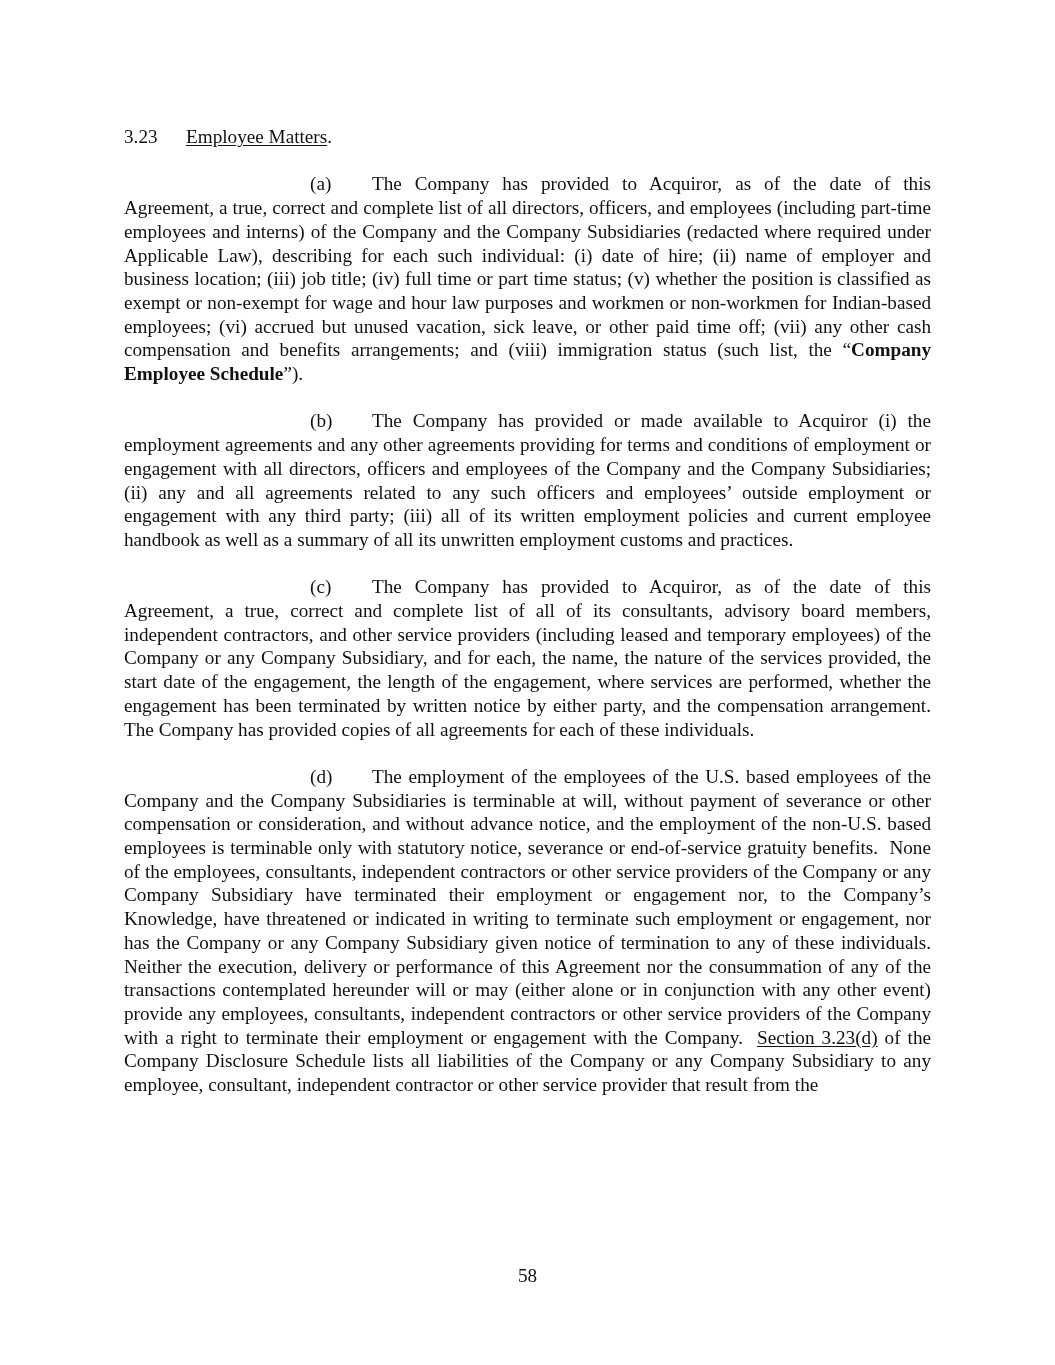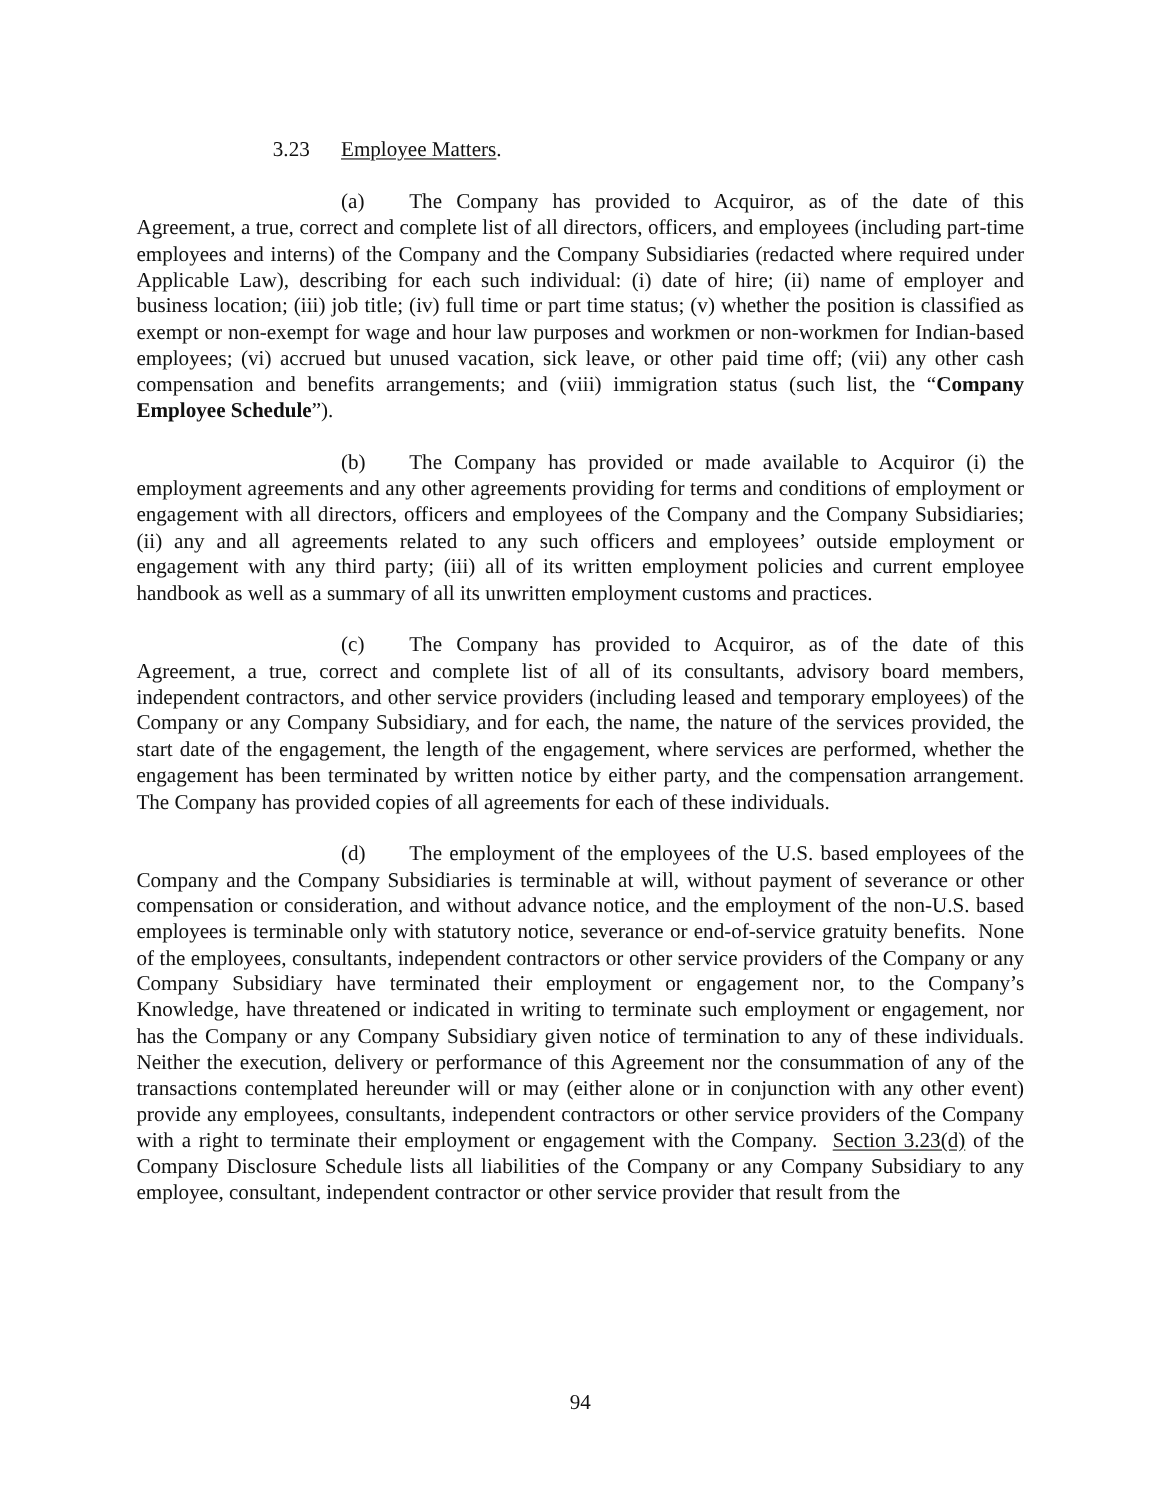--- a/index.html
+++ b/index.html
@@ -24,21 +24,20 @@
       line-height: 23.7px;
     }
     p {
       margin: 0;
       text-align: justify;
     }
     .intro {
       margin-bottom: 23.7px;
     }
     .section-heading {
-      margin-left: 124px;
       margin-bottom: 23.7px;
       text-align: left;
     }
     .section-number {
       display: inline-block;
       width: 62px;
     }
     .underline {
       text-decoration: underline;
       text-underline-offset: 2px;
@@ -84,13 +83,13 @@
 
   <p class="para">
     <span class="para-label">(c)</span><span>The Company has provided to Acquiror, as of the date of this Agreement, a true, correct and complete list of all of its consultants, advisory board members, independent contractors, and other service providers (including leased and temporary employees) of the Company or any Company Subsidiary, and for each, the name, the nature of the services provided, the start date of the engagement, the length of the engagement, where services are performed, whether the engagement has been terminated by written notice by either party, and the compensation arrangement. The Company has provided copies of all agreements for each of these individuals.</span>
   </p>
 
   <p class="para">
     <span class="para-label">(d)</span><span style="white-space: pre-wrap;">The employment of the employees of the U.S. based employees of the Company and the Company Subsidiaries is terminable at will, without payment of severance or other compensation or consideration, and without advance notice, and the employment of the non-U.S. based employees is terminable only with statutory notice, severance or end-of-service gratuity benefits.  None of the employees, consultants, independent contractors or other service providers of the Company or any Company Subsidiary have terminated their employment or engagement nor, to the Company’s Knowledge, have threatened or indicated in writing to terminate such employment or engagement, nor has the Company or any Company Subsidiary given notice of termination to any of these individuals.  Neither the execution, delivery or performance of this Agreement nor the consummation of any of the transactions contemplated hereunder will or may (either alone or in conjunction with any other event) provide any employees, consultants, independent contractors or other service providers of the Company with a right to terminate their employment or engagement with the Company.  </span><span class="underline">Section 3.23(d)</span><span> of the Company Disclosure Schedule lists all liabilities of the Company or any Company Subsidiary to any employee, consultant, independent contractor or other service provider that result from the</span>
   </p>
 </div>
 
-<div class="page-number">94</div>
+<div class="page-number">58</div>
 
 </body></html>

